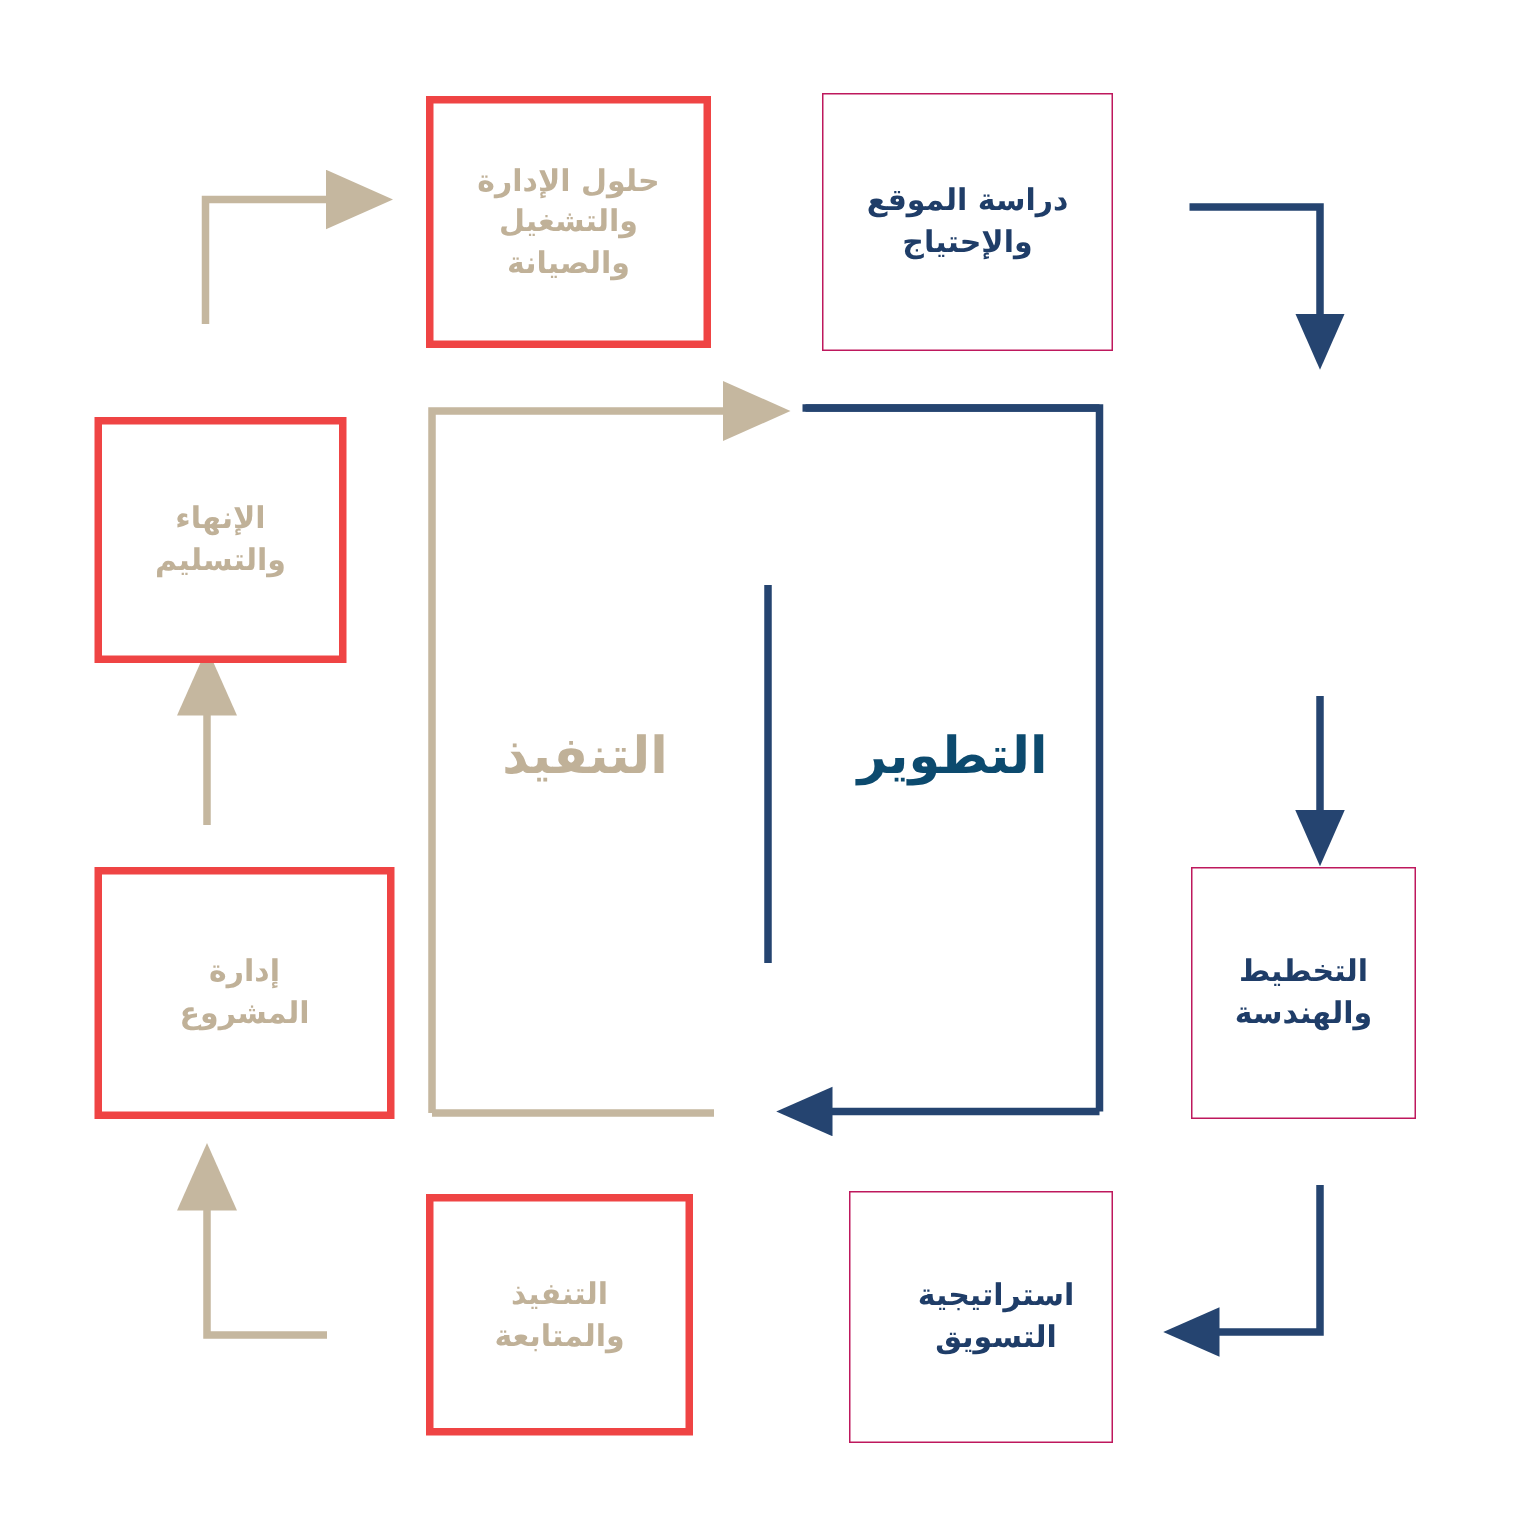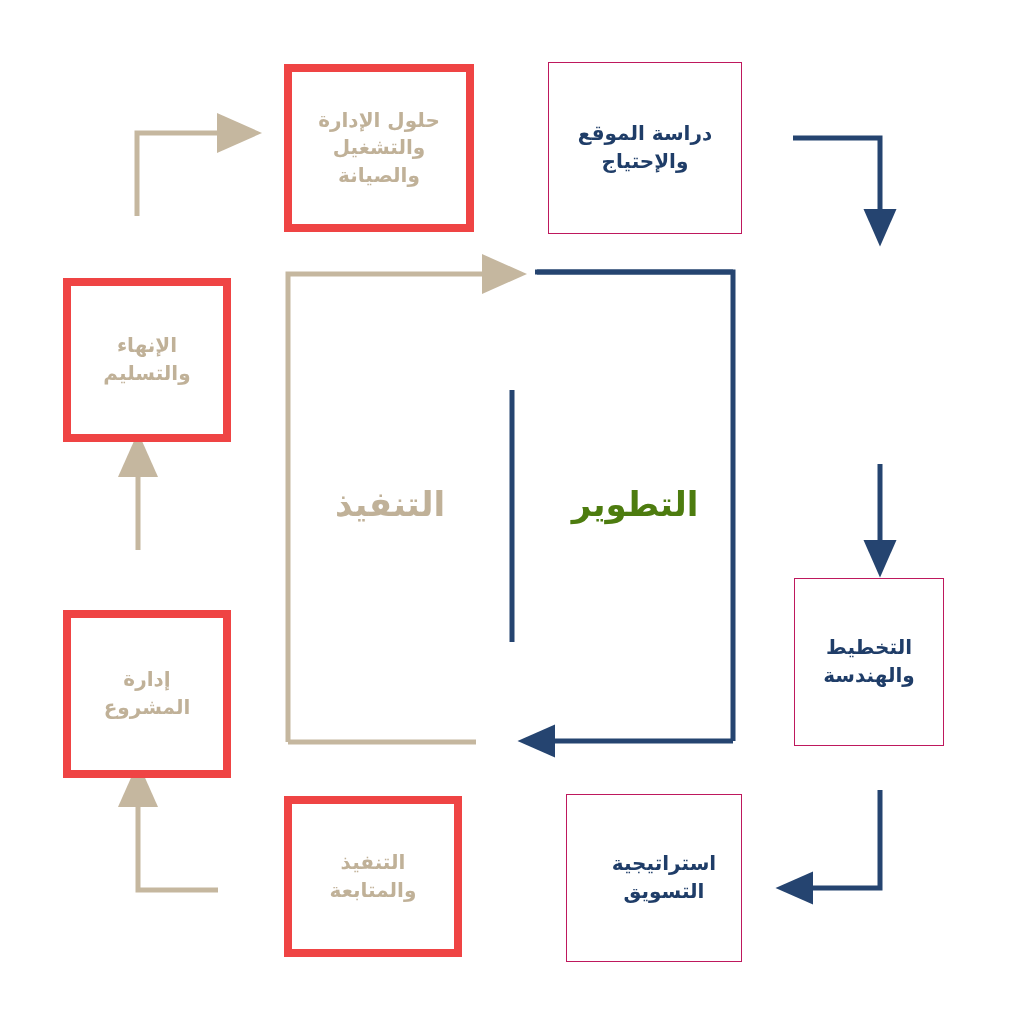--- a/index.html
+++ b/index.html
@@ -30,21 +30,21 @@
   .node .node-label {
     font-weight: bold;
     font-size: 20px;
     line-height: 1.38;
     direction: rtl;
     unicode-bidi: isolate;
     white-space: pre-line;
     padding: 0 8px;
   }
   .node.tan {
-    border: 8px solid #ef4444;
+    border: 5px solid #ef4444;
   }
   .node.tan .node-label {
     color: #c0b198;
   }
   .node.navy {
     border: 1px solid #be185d;
   }
   .node.navy .node-label {
     color: #1f3d68;
   }
@@ -54,21 +54,21 @@
     align-items: center;
     justify-content: center;
   }
   .phase .phase-label {
     font-weight: bold;
     font-size: 34px;
     direction: rtl;
     unicode-bidi: isolate;
   }
   .phase.tan .phase-label { color: #c0b198; }
-  .phase.navy .phase-label { color: #4d7c0f; }
+  .phase.navy .phase-label { color: #0c4a6e; }
 
   svg.connectors {
     position: absolute;
     left: 0;
     top: 0;
     width: 1024px;
     height: 1024px;
     pointer-events: none;
   }
 </style>
@@ -151,21 +151,21 @@
   <div class="node navy" style="left:566px; top:794px; width:176px; height:168px;padding-left:20px;">
     <span class="node-label">استراتيجية
 التسويق</span>
   </div>
 
   <div class="node tan" style="left:284px; top:796px; width:178px; height:161px;">
     <span class="node-label">التنفيذ
 والمتابعة</span>
   </div>
 
-  <div class="node tan" style="left:63px; top:578px; width:168px; height:168px;margin-top:32px;">
+  <div class="node tan" style="left:63px; top:578px; width:200px; height:168px;">
     <span class="node-label">إدارة
 المشروع</span>
   </div>
 
   <div class="node tan" style="left:63px; top:278px; width:168px; height:164px;">
     <span class="node-label">الإنهاء
 والتسليم</span>
   </div>
 
   <div class="phase tan" style="left:300px; top:478px; width:180px; height:52px;">

